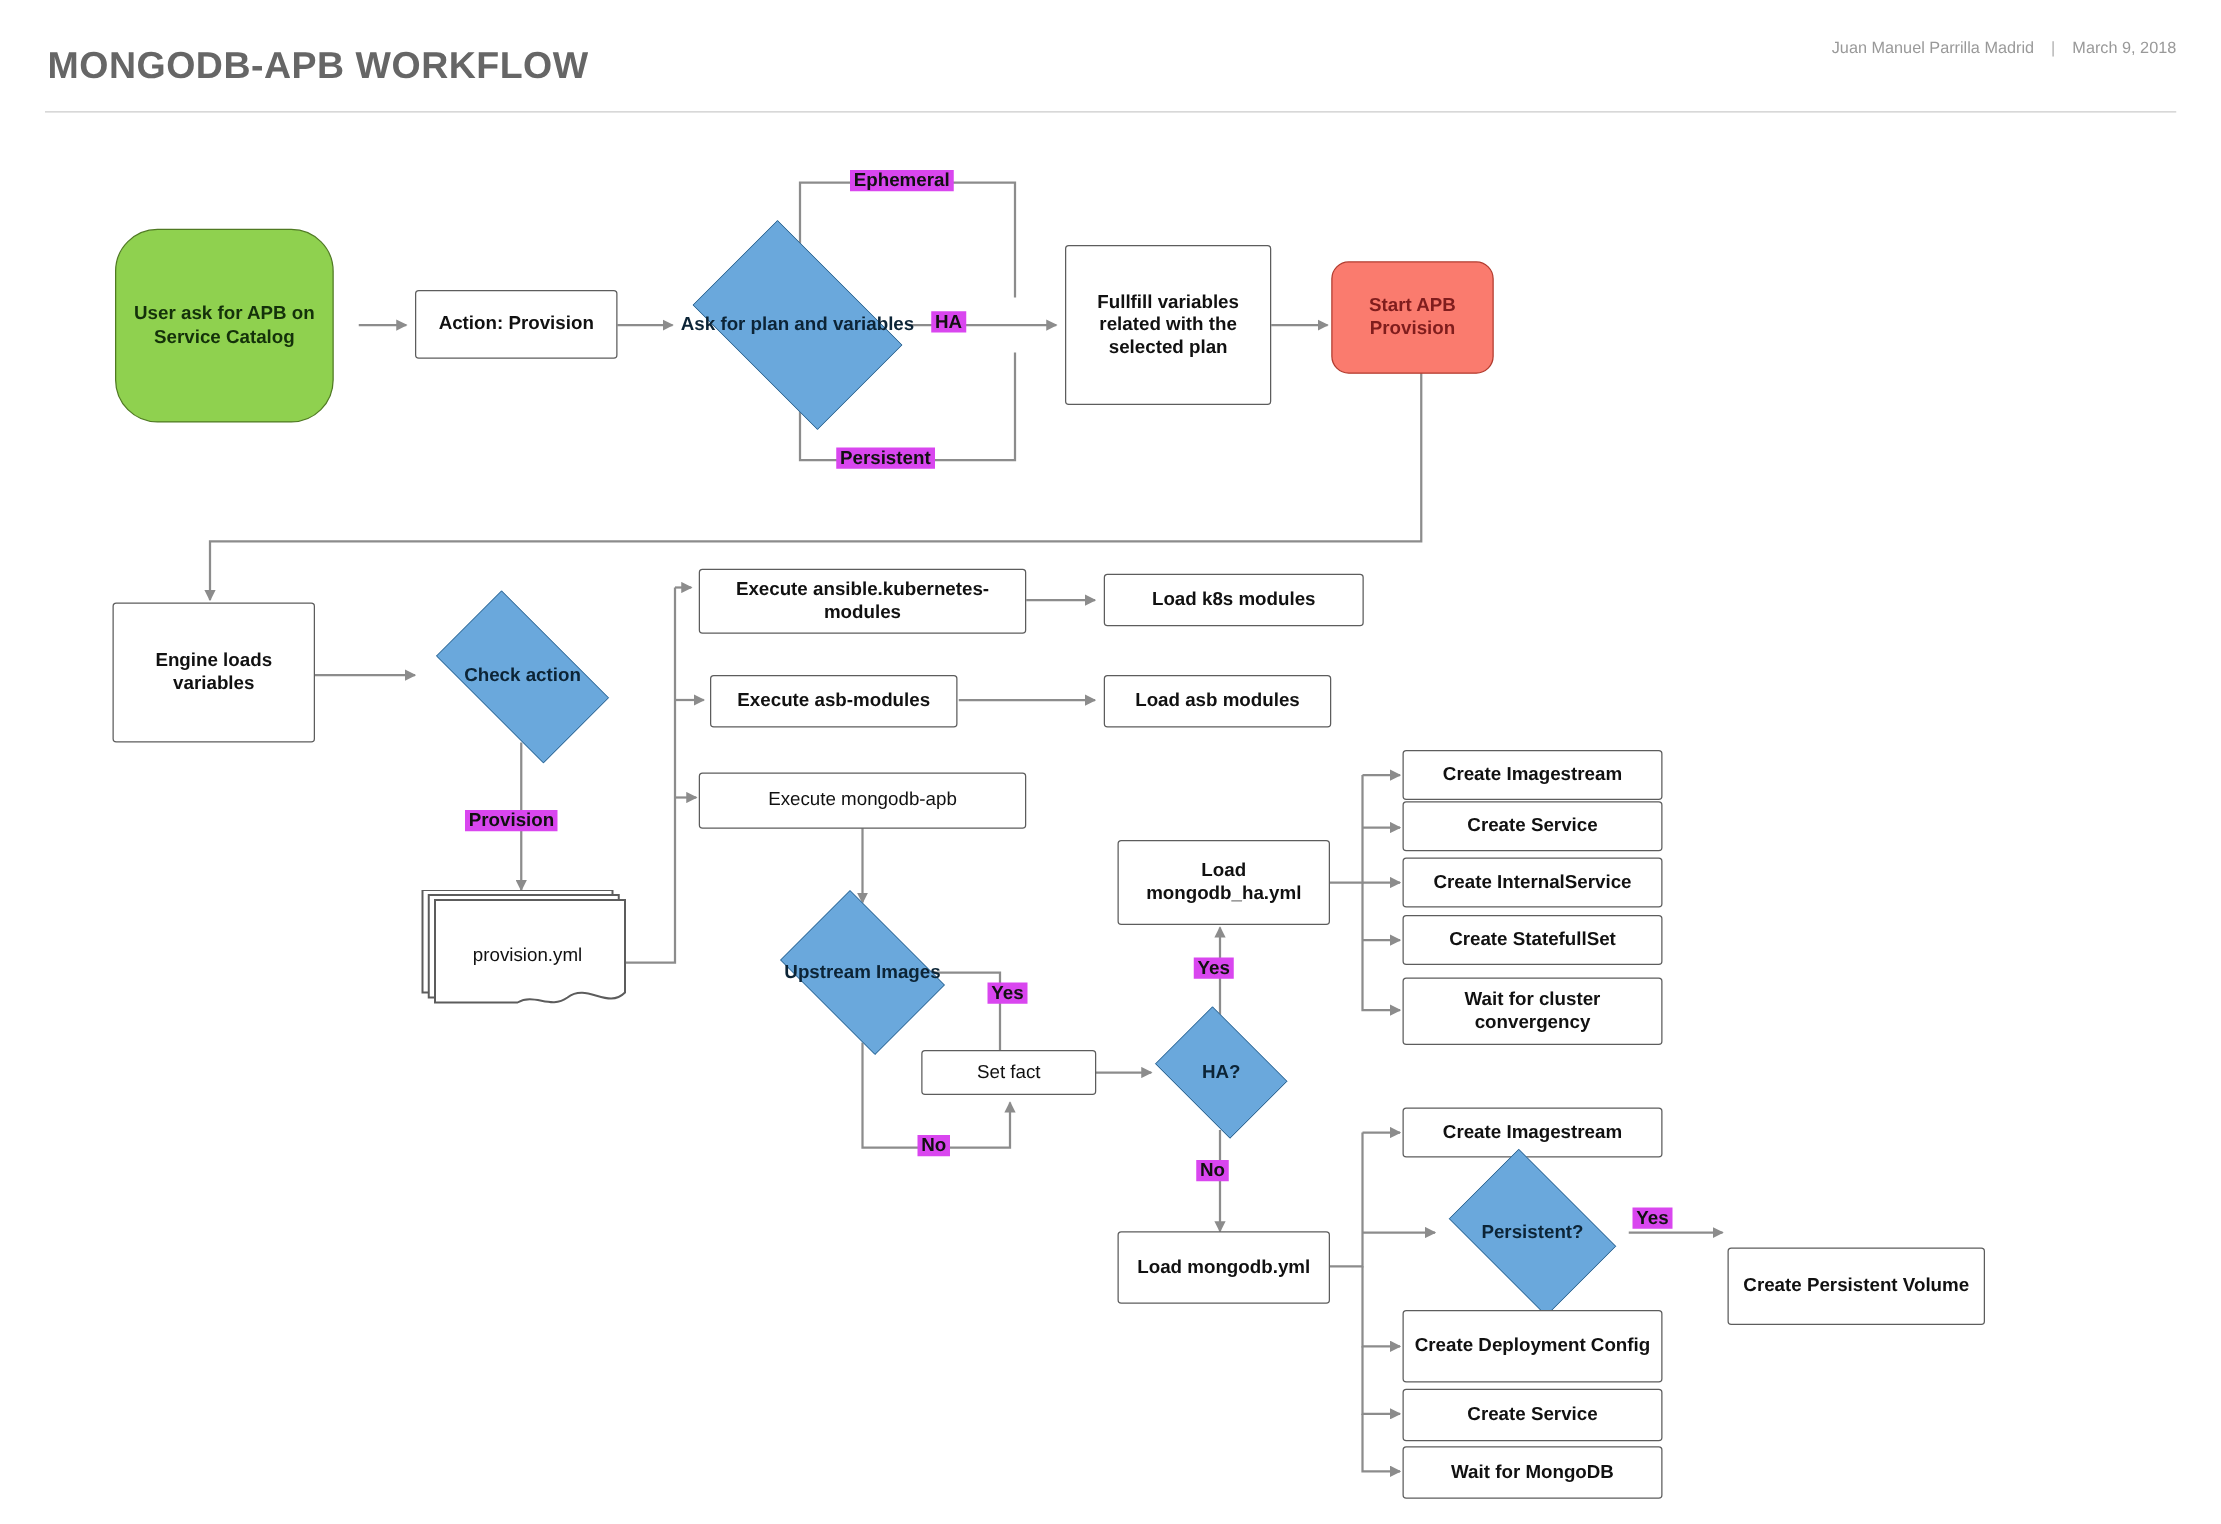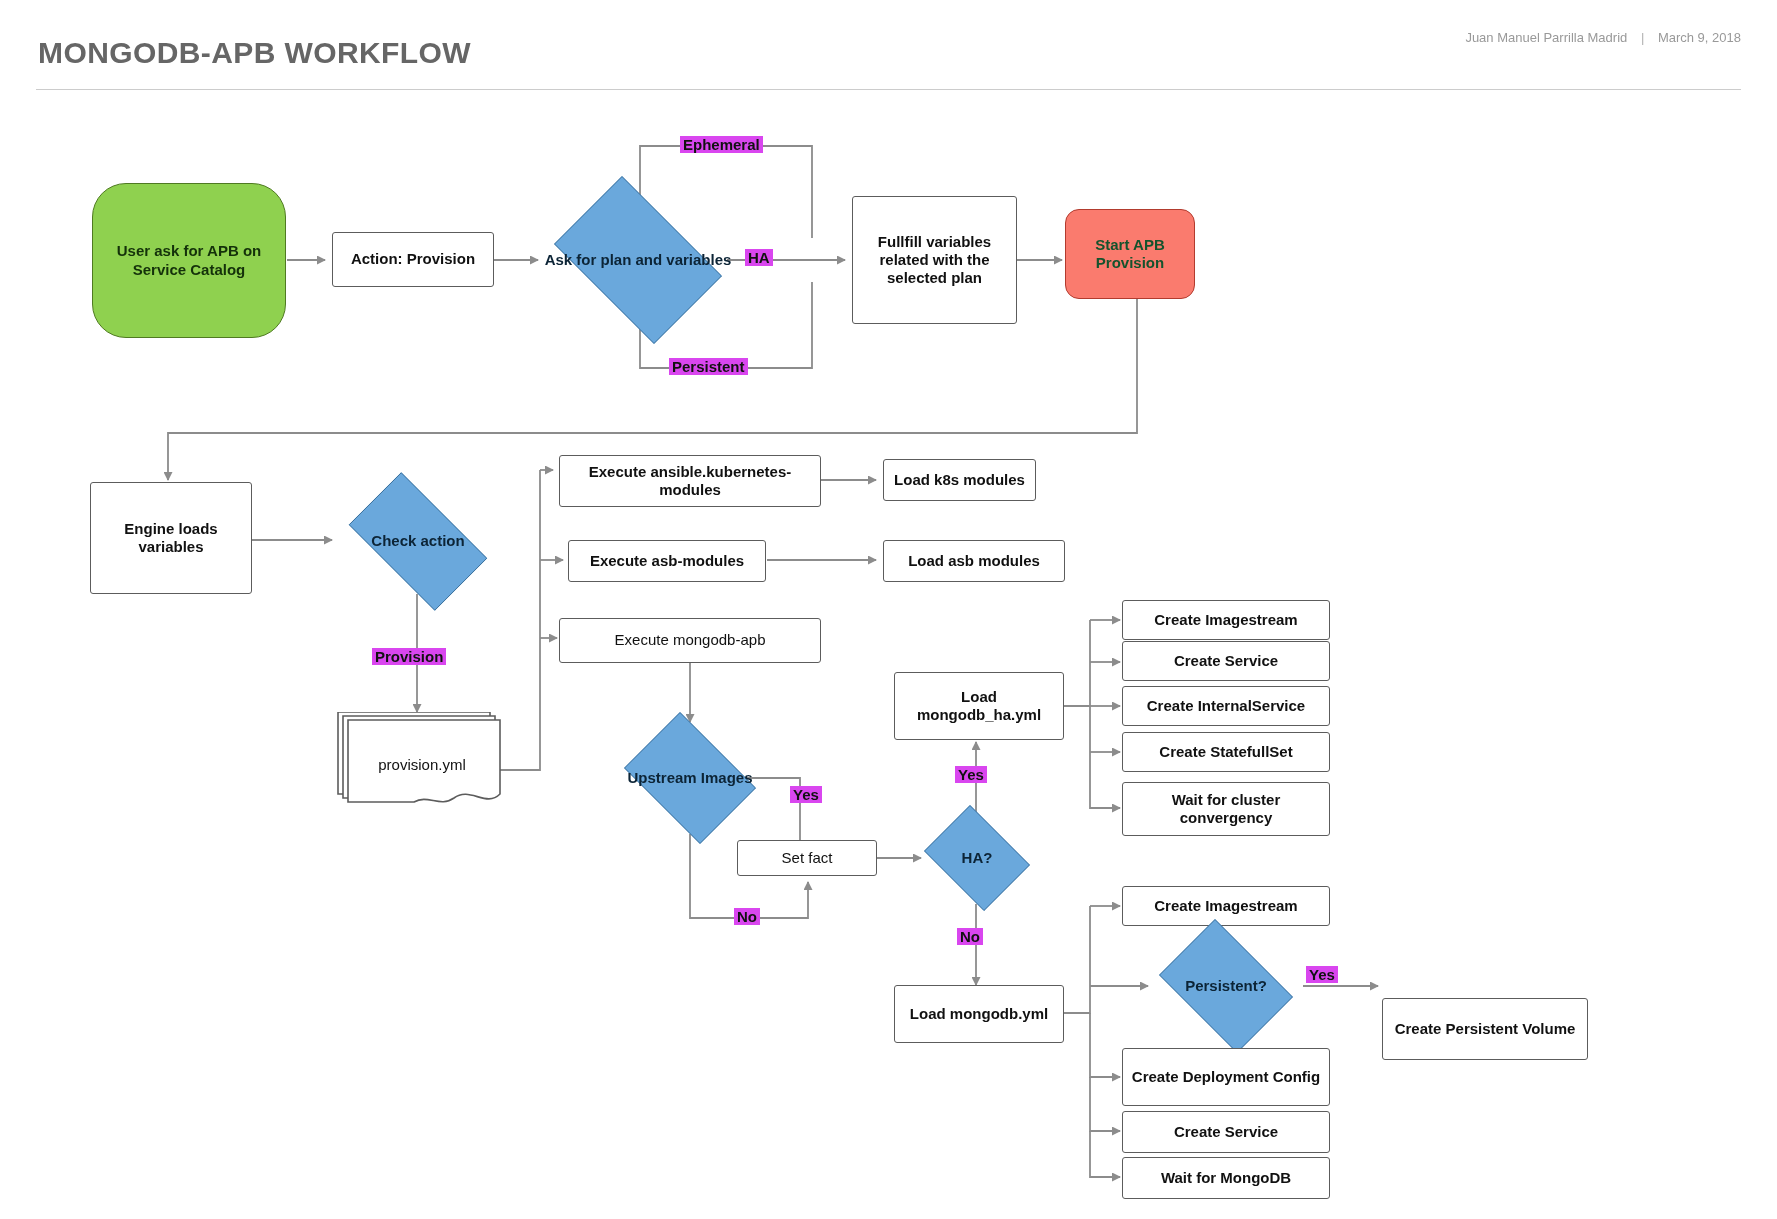--- a/index.html
+++ b/index.html
@@ -81,21 +81,21 @@
     border: 1.6px solid #4f7a22;
     border-radius: 34px;
     font-weight: bold;
     color: #14310a;
   }
   .terminator-red {
     background: #fa7b6e;
     border: 1.6px solid #b23b2e;
     border-radius: 14px;
     font-weight: bold;
-    color: #14532d;
+    color: #7f1d1d;
   }
   
   .diamond {
     background: transparent;
     border: none;
   }
   .diamond .dia-shape {
     position: absolute;
     left: 0; top: 0;
     width: 100%;
@@ -223,21 +223,21 @@
       <path d="M1090,906 L1120,906" marker-end="url(#arrow)"></path>
       <path d="M1090,986 L1148,986" marker-end="url(#arrow)"></path>
       <path d="M1090,1013 L1090,1077 L1120,1077" marker-end="url(#arrow)"></path>
       <path d="M1090,1077 L1090,1131 L1120,1131" marker-end="url(#arrow)"></path>
       <path d="M1090,1131 L1090,1177 L1120,1177" marker-end="url(#arrow)"></path>
 
       <path d="M1303,986 L1378,986" marker-end="url(#arrow)"></path>
     </g>
   </svg>
 
-  <div class="node terminator-green" style="left:92px; top:183px; width:194px; height:155px;">
+  <div class="node terminator-green" style="left:92px; top:183px; width:175px; height:155px;">
     <span>User ask for APB on Service Catalog</span>
   </div>
 
   <div class="node box bold" style="left:332px; top:232px; width:162px; height:55px;">
     <span>Action: Provision</span>
   </div>
 
   <div class="node diamond" style="left:538px; top:192px; width:200px; height:136px;">
     <div class="dia-shape"></div>
     <div class="dia-label">Ask for plan and variables</div>
@@ -268,21 +268,21 @@
         <path d="M12,4 H164 V78 C150,92 134,70 118,82 C104,92 92,78 78,86 L12,86 Z" transform="translate(0,4)"></path>
       </g>
     </svg>
     <div class="doc-label" style="top:44px;">provision.yml</div>
   </div>
 
   <div class="node box bold" style="left:559px; top:455px; width:262px; height:52px;">
     <span>Execute ansible.kubernetes-modules</span>
   </div>
 
-  <div class="node box bold" style="left:883px; top:459px; width:153px; height:42px;">
+  <div class="node box bold" style="left:883px; top:459px; width:208px; height:42px;">
     <span>Load k8s modules</span>
   </div>
 
   <div class="node box bold" style="left:568px; top:540px; width:198px; height:42px;">
     <span>Execute asb-modules</span>
   </div>
 
   <div class="node box bold" style="left:883px; top:540px; width:182px; height:42px;">
     <span>Load asb modules</span>
   </div>

